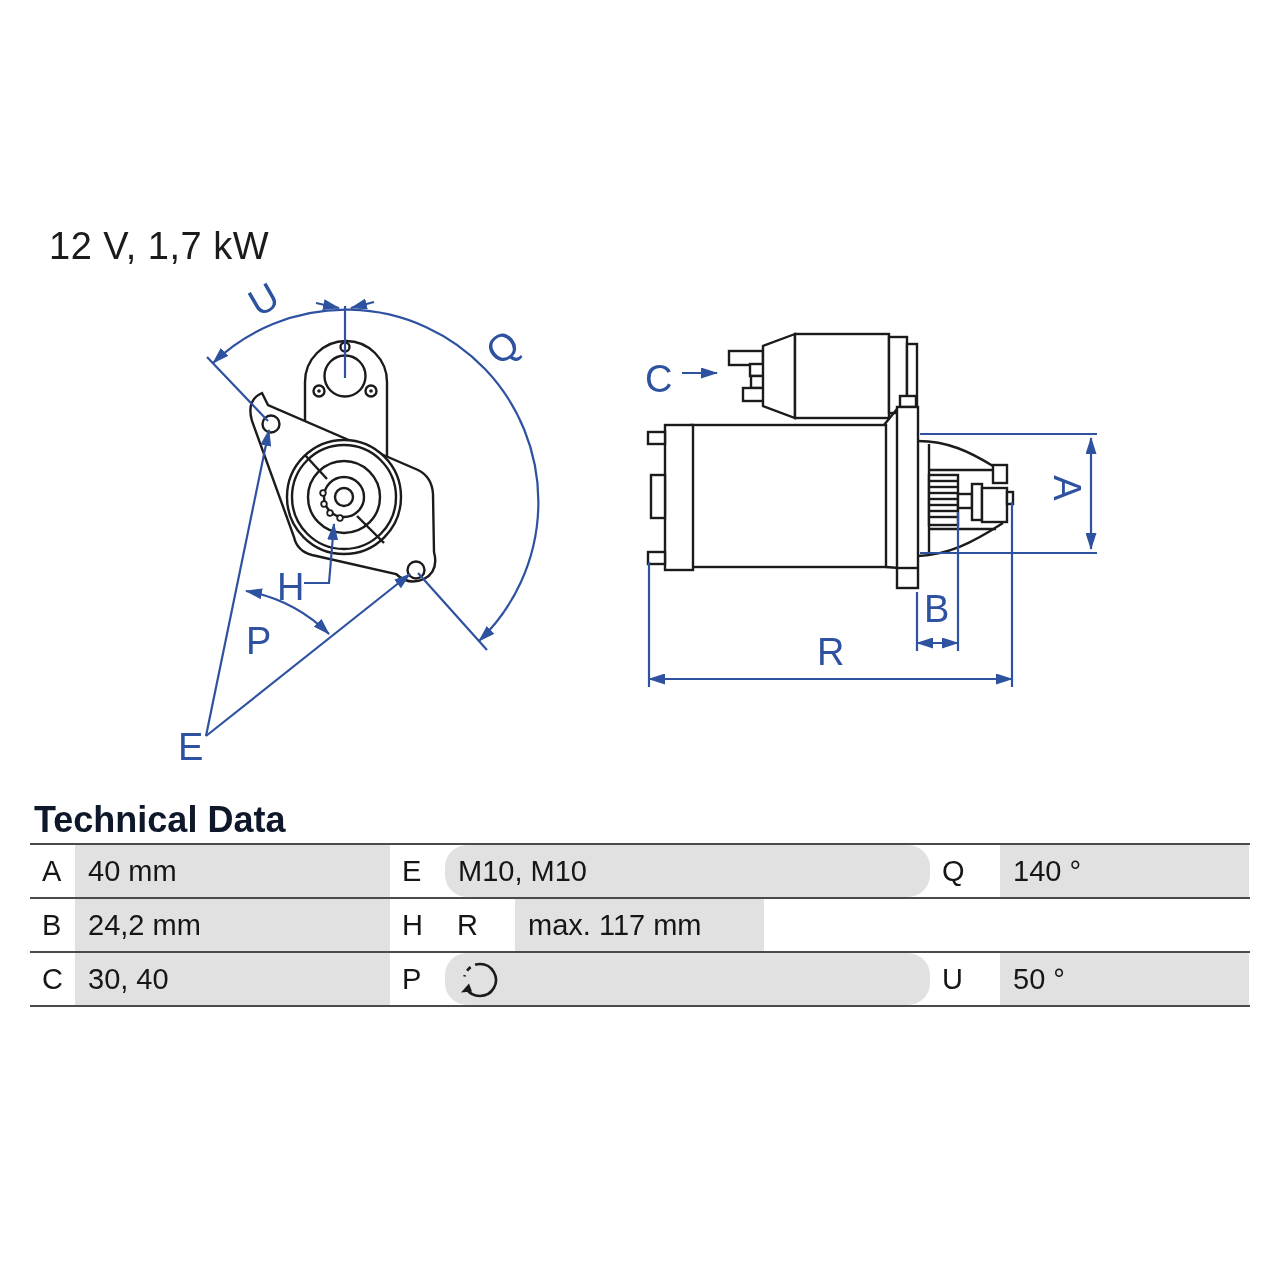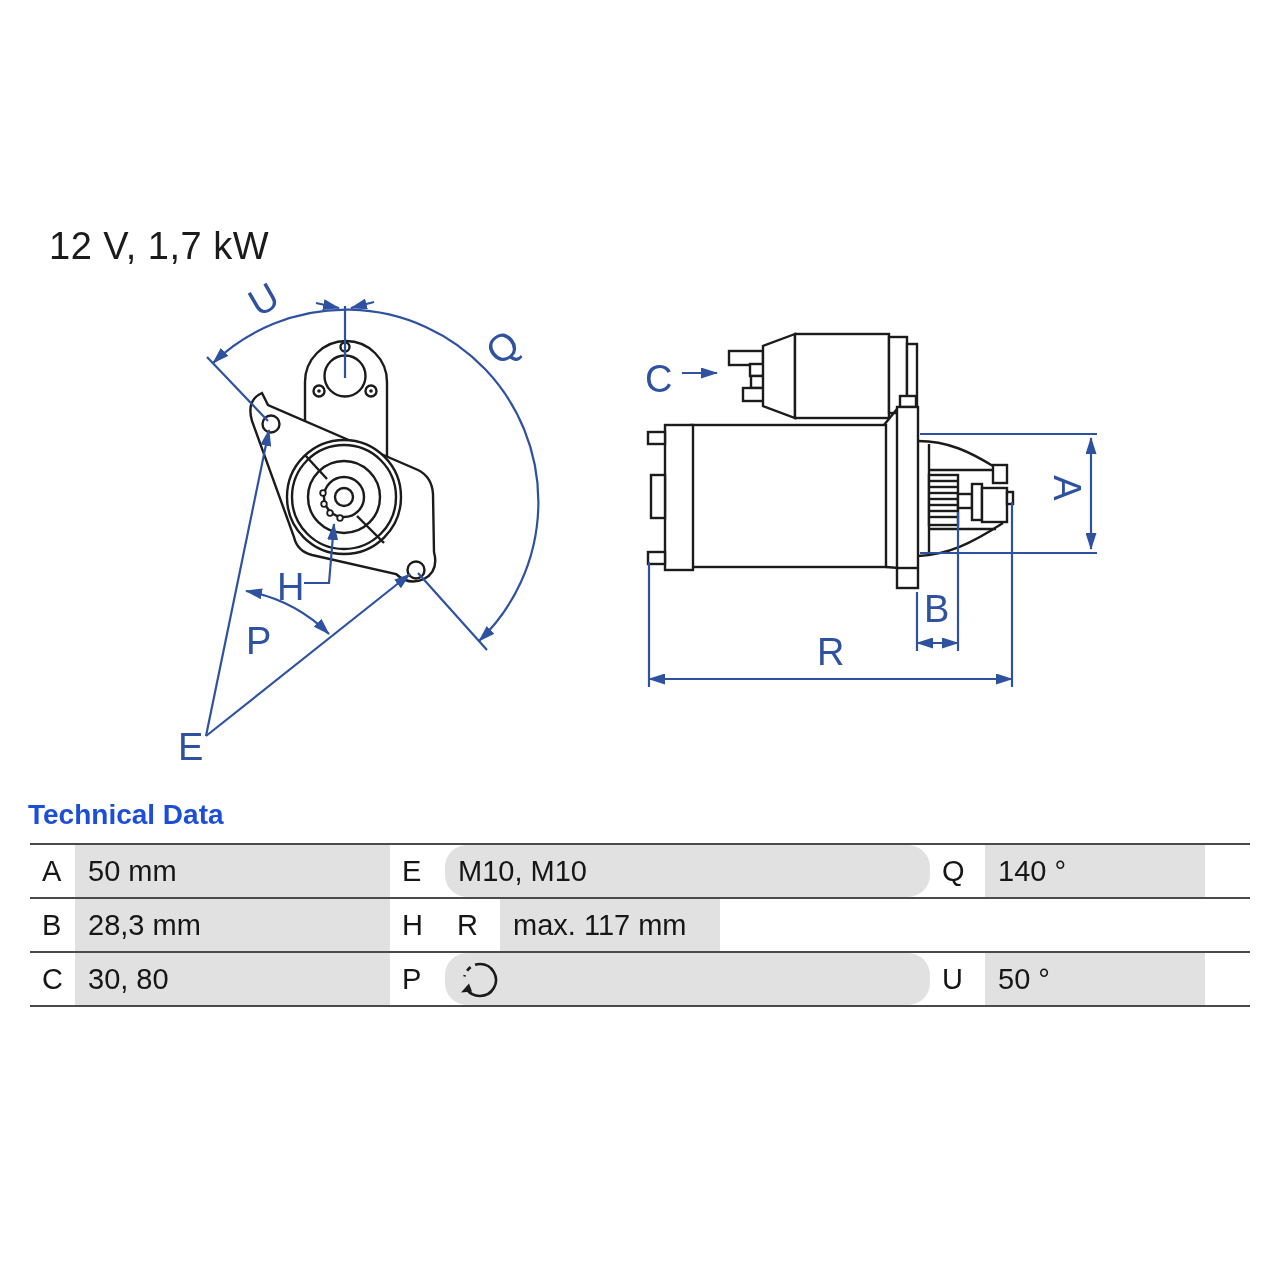--- a/index.html
+++ b/index.html
@@ -6,33 +6,33 @@
   body{
     width:1280px;height:1280px;position:relative;background:#ffffff;
     font-family:"Liberation Sans", sans-serif;color:#1b1b1b;overflow:hidden;
   }
   .title{
     position:absolute;left:49px;top:225px;font-size:38px;font-weight:500;
     letter-spacing:.5px;color:#1b1b1b;
   }
   #drawing{position:absolute;left:0;top:0;}
   .heading{
-    position:absolute;left:28px;top:799px;font-size:28px;font-weight:bold;color:#1d4ed8;
+    position:absolute;left:34px;top:799px;font-size:36px;font-weight:bold;color:#0f172a;
   }
   .tech-table{
     position:absolute;left:30px;top:843px;width:1220px;
     border-bottom:2px solid #4a4a4a;font-size:29px;color:#161616;
   }
   .t-row{display:flex;height:52px;border-top:2px solid #4a4a4a;}
   .t-cell{display:flex;align-items:center;box-sizing:border-box;}
   .lab{background:#ffffff;padding-left:12px;}
   .val{background:#e1e1e1;padding-left:13px;}
   .w-l1{width:45px;} .w-v1{width:315px;}
   .w-l2{width:55px;} .w-v2{width:485px;border-radius:22px;}
-  .w-l3{width:55px;} .w-v3{width:220px;}
+  .w-l3{width:55px;} .w-v3{width:249px;margin-left:15px;}
   .cad{font-size:38px;fill:#2e52a0;font-family:"Liberation Sans",sans-serif;}
   .blue{stroke:#2e52a0;stroke-width:2.2;fill:none;}
   .blk{stroke:#1b1b1b;stroke-width:2.4;fill:none;}
   .blkw{stroke:#1b1b1b;stroke-width:2.4;fill:#ffffff;}
   .roticon{display:block;}
 </style>
 </head>
 <body>
 
 <div class="title">12 V, 1,7 kW</div>
@@ -143,36 +143,36 @@
     <line class="blue" x1="649" y1="679" x2="1012" y2="679" marker-start="url(#arr)" marker-end="url(#arr)"></line>
     <text class="cad" x="817" y="665">R</text>
   </g>
 </svg>
 
 <div class="heading">Technical Data</div>
 
 <div class="tech-table">
   <div class="t-row">
     <div class="t-cell lab w-l1">A</div>
-    <div class="t-cell val w-v1">50 mm</div>
+    <div class="t-cell val w-v1">40 mm</div>
     <div class="t-cell lab w-l2">E</div>
     <div class="t-cell val w-v2">M10, M10</div>
     <div class="t-cell lab w-l3">Q</div>
     <div class="t-cell val w-v3">140 °</div>
   </div>
   <div class="t-row">
     <div class="t-cell lab w-l1">B</div>
-    <div class="t-cell val w-v1">28,3 mm</div>
+    <div class="t-cell val w-v1">24,2 mm</div>
     <div class="t-cell lab w-l2">H</div>
     <div class="t-cell lab w-l3">R</div>
     <div class="t-cell val w-v3">max. 117 mm</div>
   </div>
   <div class="t-row">
     <div class="t-cell lab w-l1">C</div>
-    <div class="t-cell val w-v1">30, 80</div>
+    <div class="t-cell val w-v1">30, 40</div>
     <div class="t-cell lab w-l2">P</div>
     <div class="t-cell val w-v2">
       <svg class="roticon" width="44" height="44" viewBox="0 0 44 44">
         <path d="M22,7 A16,16 0 1 1 8.1,31" fill="none" stroke="#1b1b1b" stroke-width="2.6"></path>
         <path d="M22,7 A16,16 0 0 0 6.5,19.5" fill="none" stroke="#1b1b1b" stroke-width="2.6" stroke-dasharray="5 5"></path>
         <polygon points="3,35.5 11,26.5 14,34.5" fill="#1b1b1b"></polygon>
       </svg>
     </div>
     <div class="t-cell lab w-l3">U</div>
     <div class="t-cell val w-v3">50 °</div>

